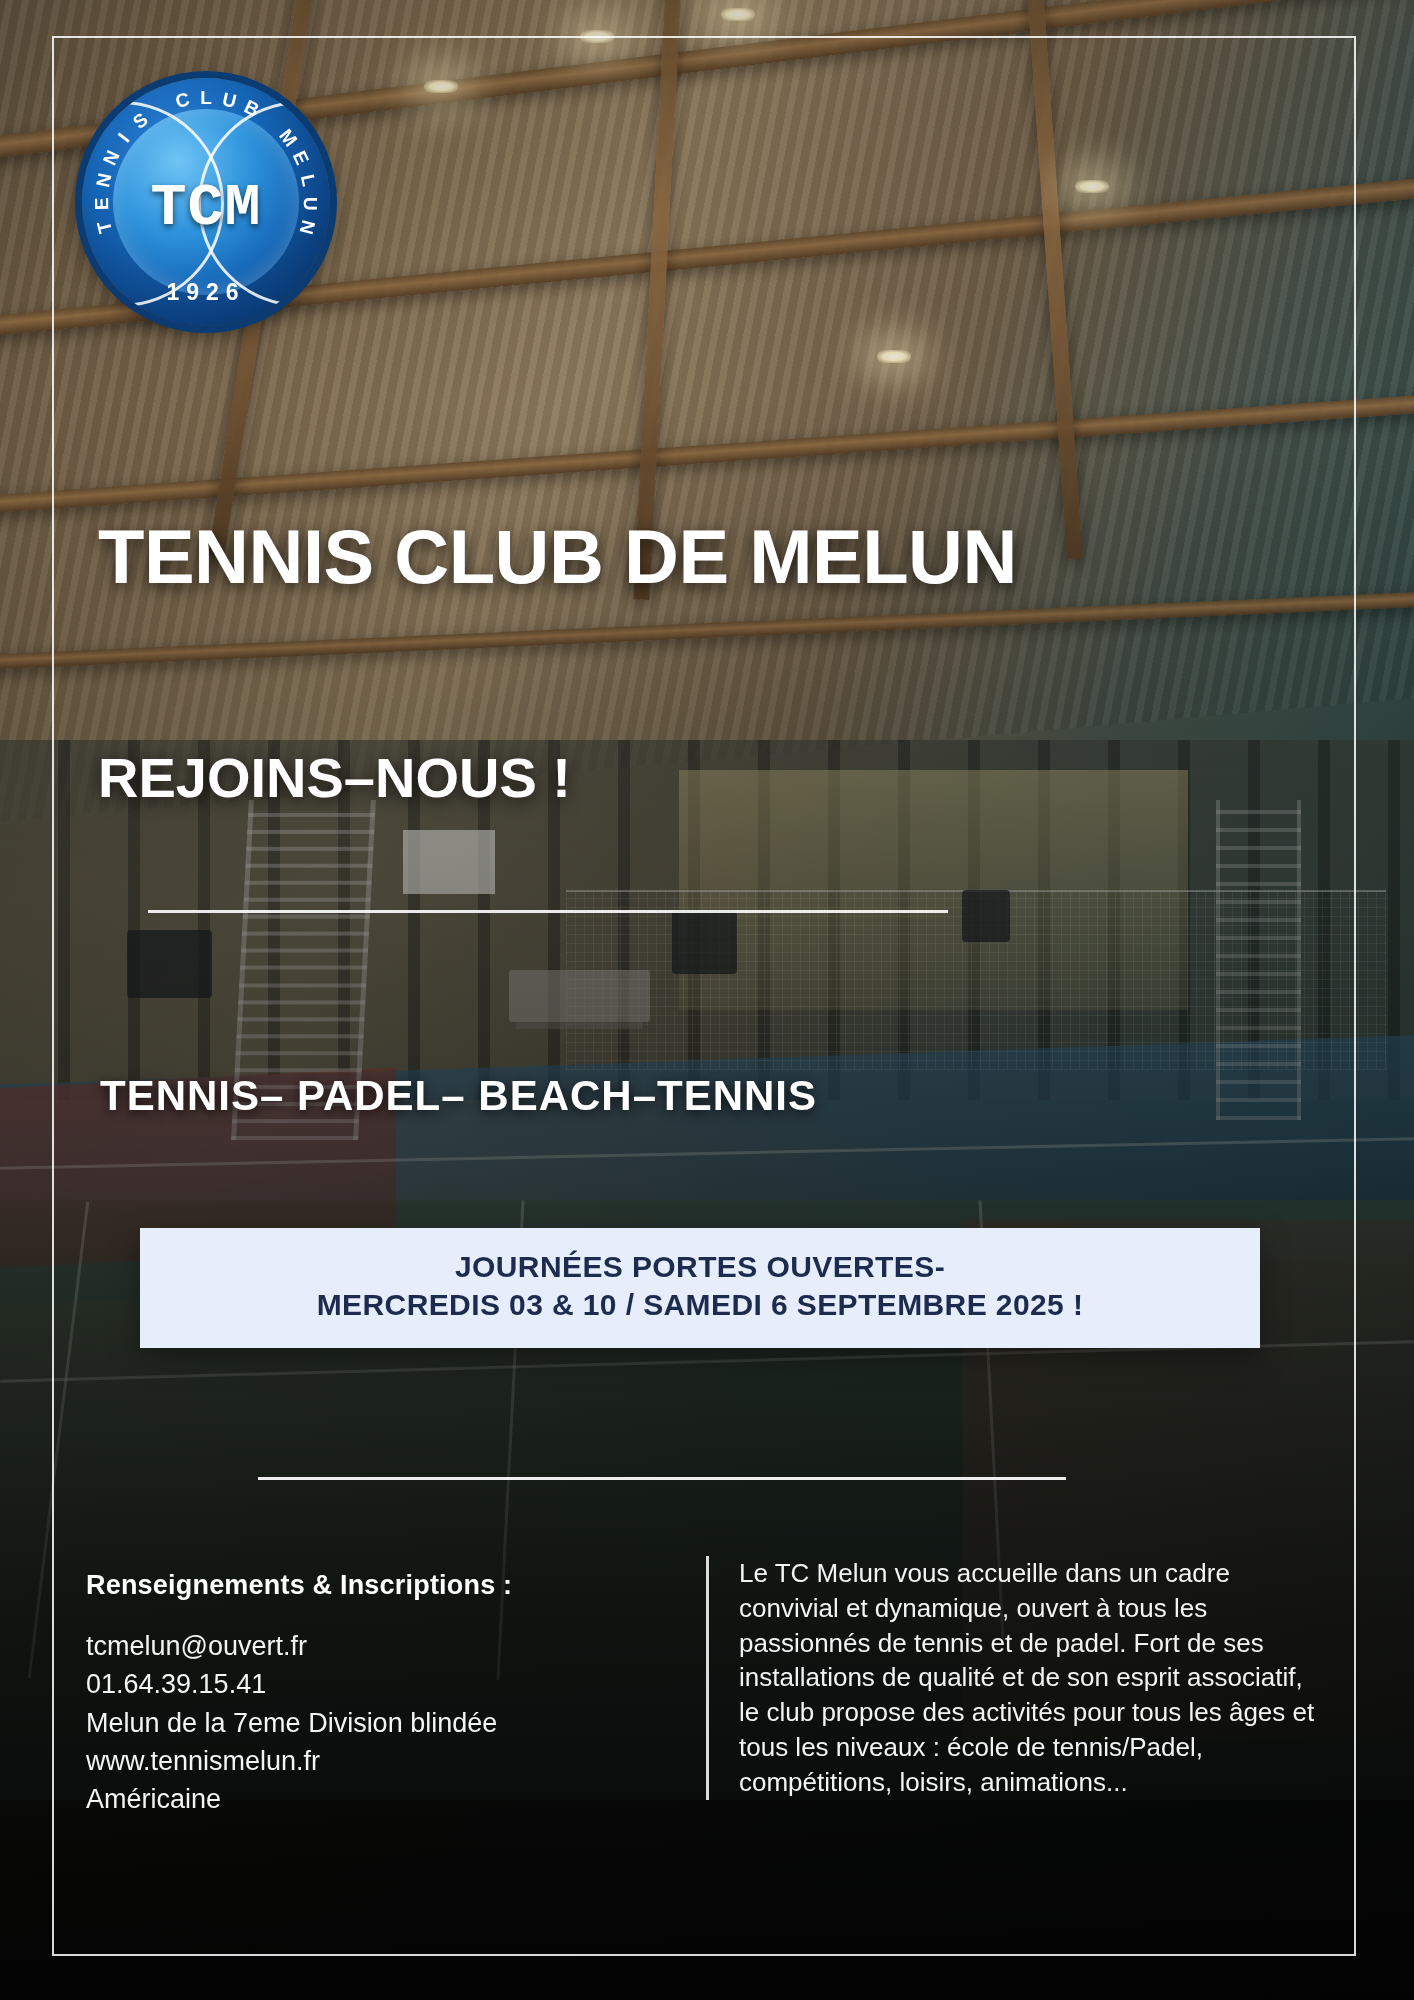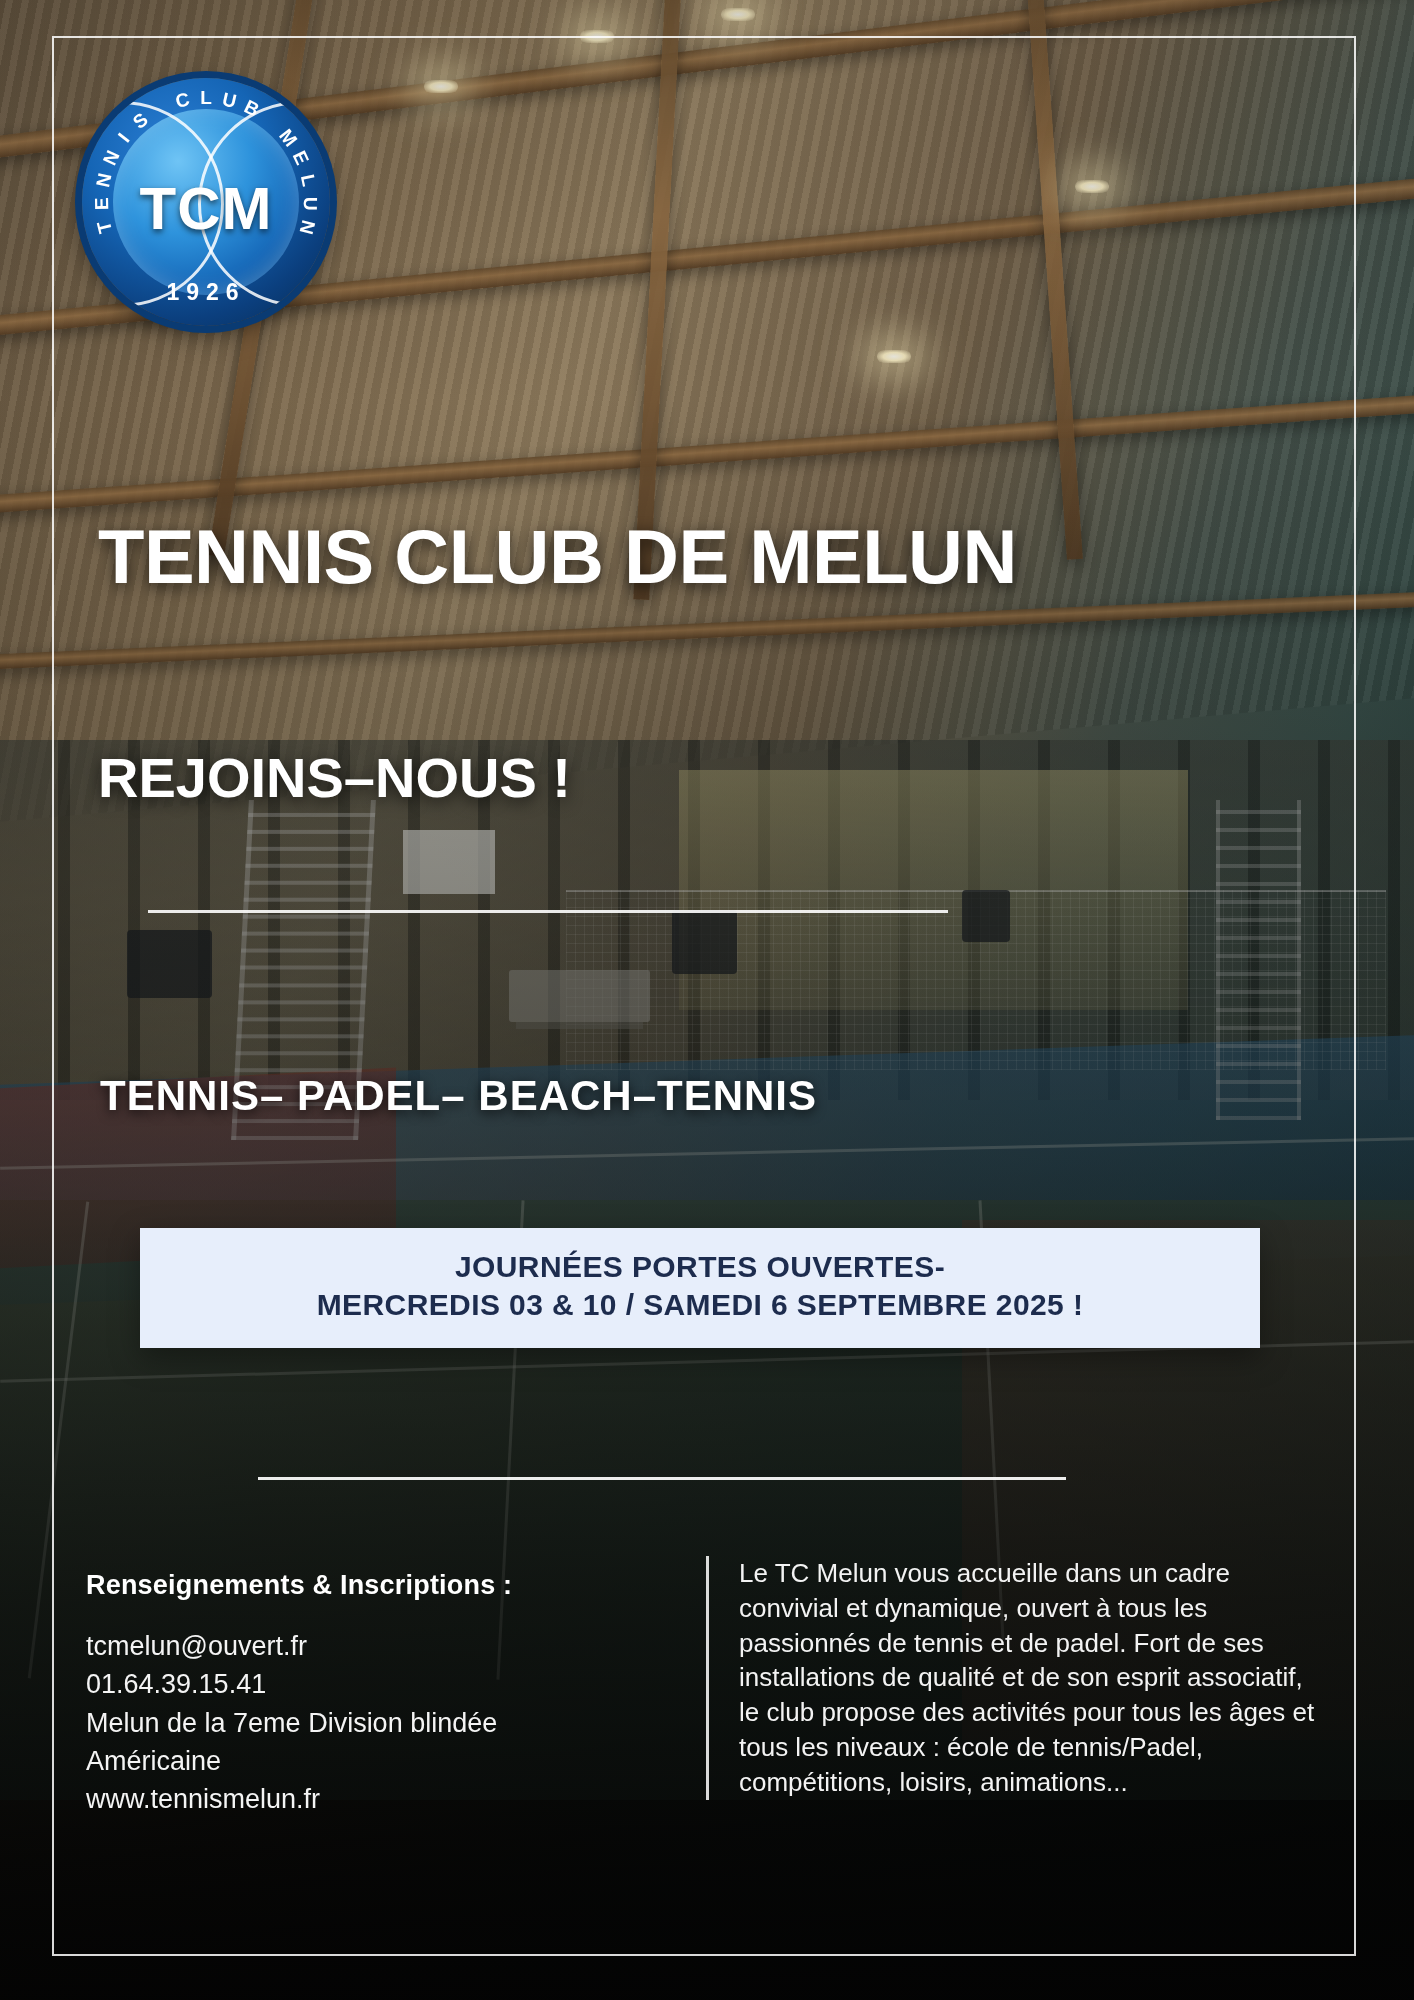--- a/index.html
+++ b/index.html
@@ -266,21 +266,21 @@
     border-radius: 50%;
     width: 200px; height: 200px;
   }
   .logo-ball::before { left: -95px; top: -8px; }
   .logo-ball::after  { left: 85px;  top: -8px; }
   .logo-tcm {
     position: absolute;
     left: 0; right: 0;
     top: 96px;
     text-align: center;
-    font-family: Liberation Sans, sans-serif;
+    font-family: Liberation Mono, monospace;
     font-weight: 700;
     font-size: 60px;
     letter-spacing: 1px;
     color: #ffffff;
     text-shadow: 0 3px 6px rgba(0,0,0,0.6);
     z-index: 4;
   }
   .logo-year {
     position: absolute;
     left: 0; right: 0;
@@ -508,20 +508,20 @@
       <div class="box-l2">MERCREDIS 03 &amp; 10 / SAMEDI 6 SEPTEMBRE 2025 !</div>
     </div>
 
     <div class="rule-mid"></div>
 
     <div class="col-left">
       <h3>Renseignements &amp; Inscriptions :</h3>
       <div class="contact-line">tcmelun@ouvert.fr</div>
       <div class="contact-line">01.64.39.15.41</div>
       <div class="contact-line">Melun de la 7eme Division blindée</div>
+      <div class="contact-line">www.tennismelun.fr</div>
       <div class="contact-line">Américaine</div>
-      <div class="contact-line">www.tennismelun.fr</div>
     </div>
 
     <div class="col-right">Le TC Melun vous accueille dans un cadre convivial et dynamique, ouvert à tous les passionnés de tennis et de padel. Fort de ses installations de qualité et de son esprit associatif, le club propose des activités pour tous les âges et tous les niveaux : école de tennis/Padel, compétitions, loisirs, animations...</div>
 
   </div>
 </div>
 
 </body></html>

